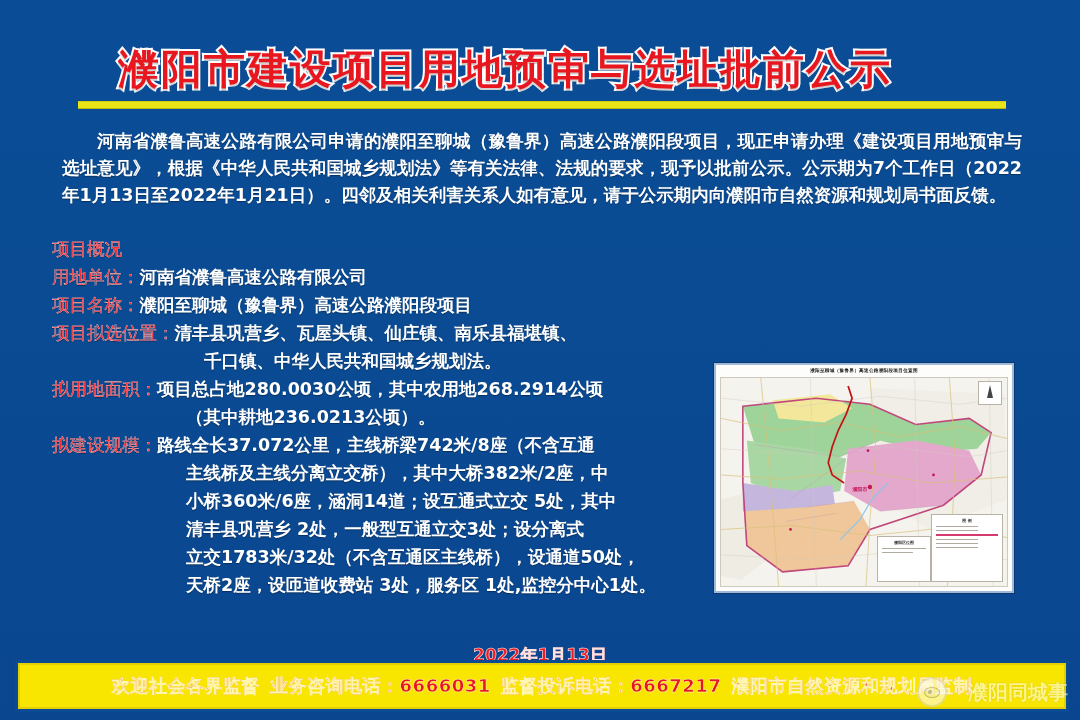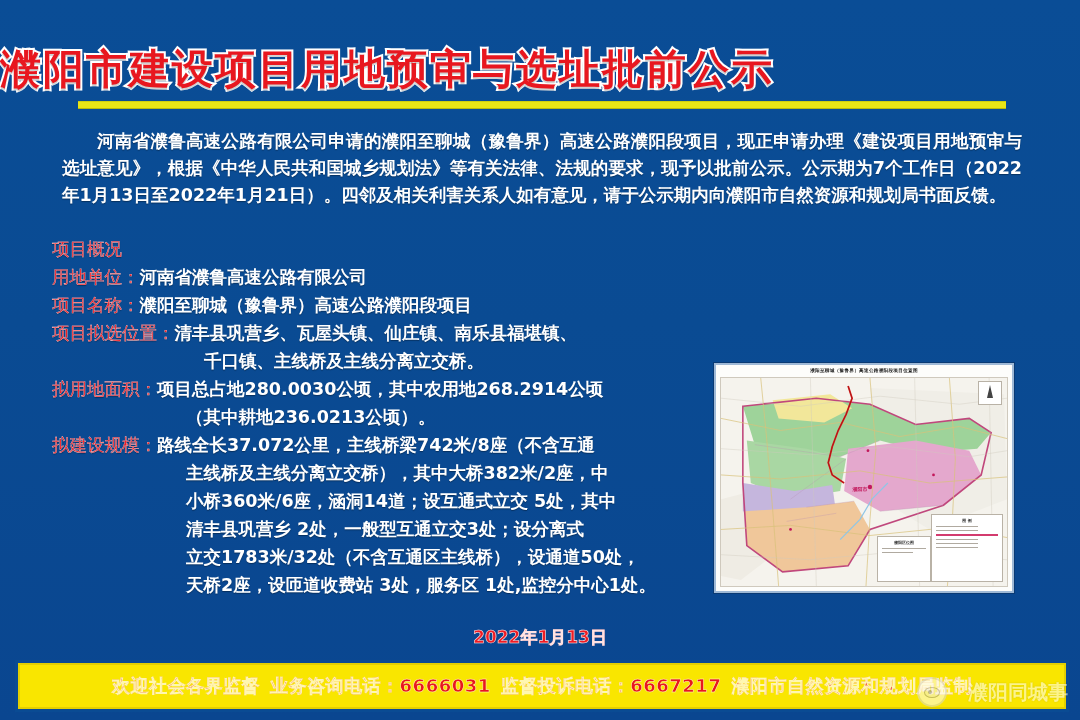--- a/index.html
+++ b/index.html
@@ -8,21 +8,21 @@
     background:#0a4b93;
     font-family:"DejaVu Sans","Liberation Sans",sans-serif;
     position:relative;
   }
   #poster{
     position:absolute;inset:0;
     background:linear-gradient(180deg,#0a4d96 0%,#0a4b93 45%,#0a4690 100%);
   }
 
   
-  .title-wrap{position:absolute;left:0;top:42px;width:892px;text-align:left;}
+  .title-wrap{position:absolute;left:0;top:42px;width:892px;text-align:right;}
   .title{
     display:inline-block;
     font-size:41px;font-weight:bold;letter-spacing:2px;
     color:#e8171f;
     -webkit-text-stroke:4px #ffffff;
     paint-order:stroke fill;
     text-shadow:0 2px 0 rgba(0,0,0,.18);
     font-family:"DejaVu Sans","Liberation Sans",sans-serif;
   }
   .title-rule{
@@ -44,21 +44,21 @@
         text-shadow:0 1px 1px rgba(0,0,0,.35);margin-bottom:1px;}
   .lab{color:#ef1c24;font-weight:normal;-webkit-text-stroke:0.3px #ffd9d9;}
   .val{color:#ffffff;}
 
   .attach{
     position:absolute;left:52px;top:597px;
     font-size:17.5px;font-weight:bold;color:#ffffff;
     text-shadow:0 1px 1px rgba(0,0,0,.35);
   }
   .pubdate{
-    position:absolute;left:0;top:626px;width:1080px;text-align:center;
+    position:absolute;left:0;top:644px;width:1080px;text-align:center;
     font-size:17px;font-weight:bold;color:#ef1c24;
     -webkit-text-stroke:.6px #ffe3e3;
   }
 
   
   .map-frame{
     position:absolute;left:714px;top:363px;width:296px;height:226px;
     background:#fdfdfb;border:2px solid #9fb9d6;box-shadow:0 0 0 1px #0a3a74;
     overflow:hidden;
   }
@@ -147,21 +147,21 @@
     </div>
 
     <div class="frow">
       <span class="lab">项目名称：</span><span class="val">濮阳至聊城（豫鲁界）高速公路濮阳段项目</span>
     </div>
 
     <div class="frow">
       <span class="lab">项目拟选位置：</span><span class="val">清丰县巩营乡、瓦屋头镇、仙庄镇、南乐县福堪镇、</span>
     </div>
     <div class="frow" style="padding-left:152px">
-      <span class="val">千口镇、主线桥及主线分离立交桥。</span>
+      <span class="val">千口镇、中华人民共和国城乡规划法。</span>
     </div>
 
     <div class="frow">
       <span class="lab">拟用地面积：</span><span class="val">项目总占地280.0030公顷，其中农用地268.2914公顷</span>
     </div>
     <div class="frow" style="padding-left:134px">
       <span class="val">（其中耕地236.0213公顷）。</span>
     </div>
 
     <div class="frow">

